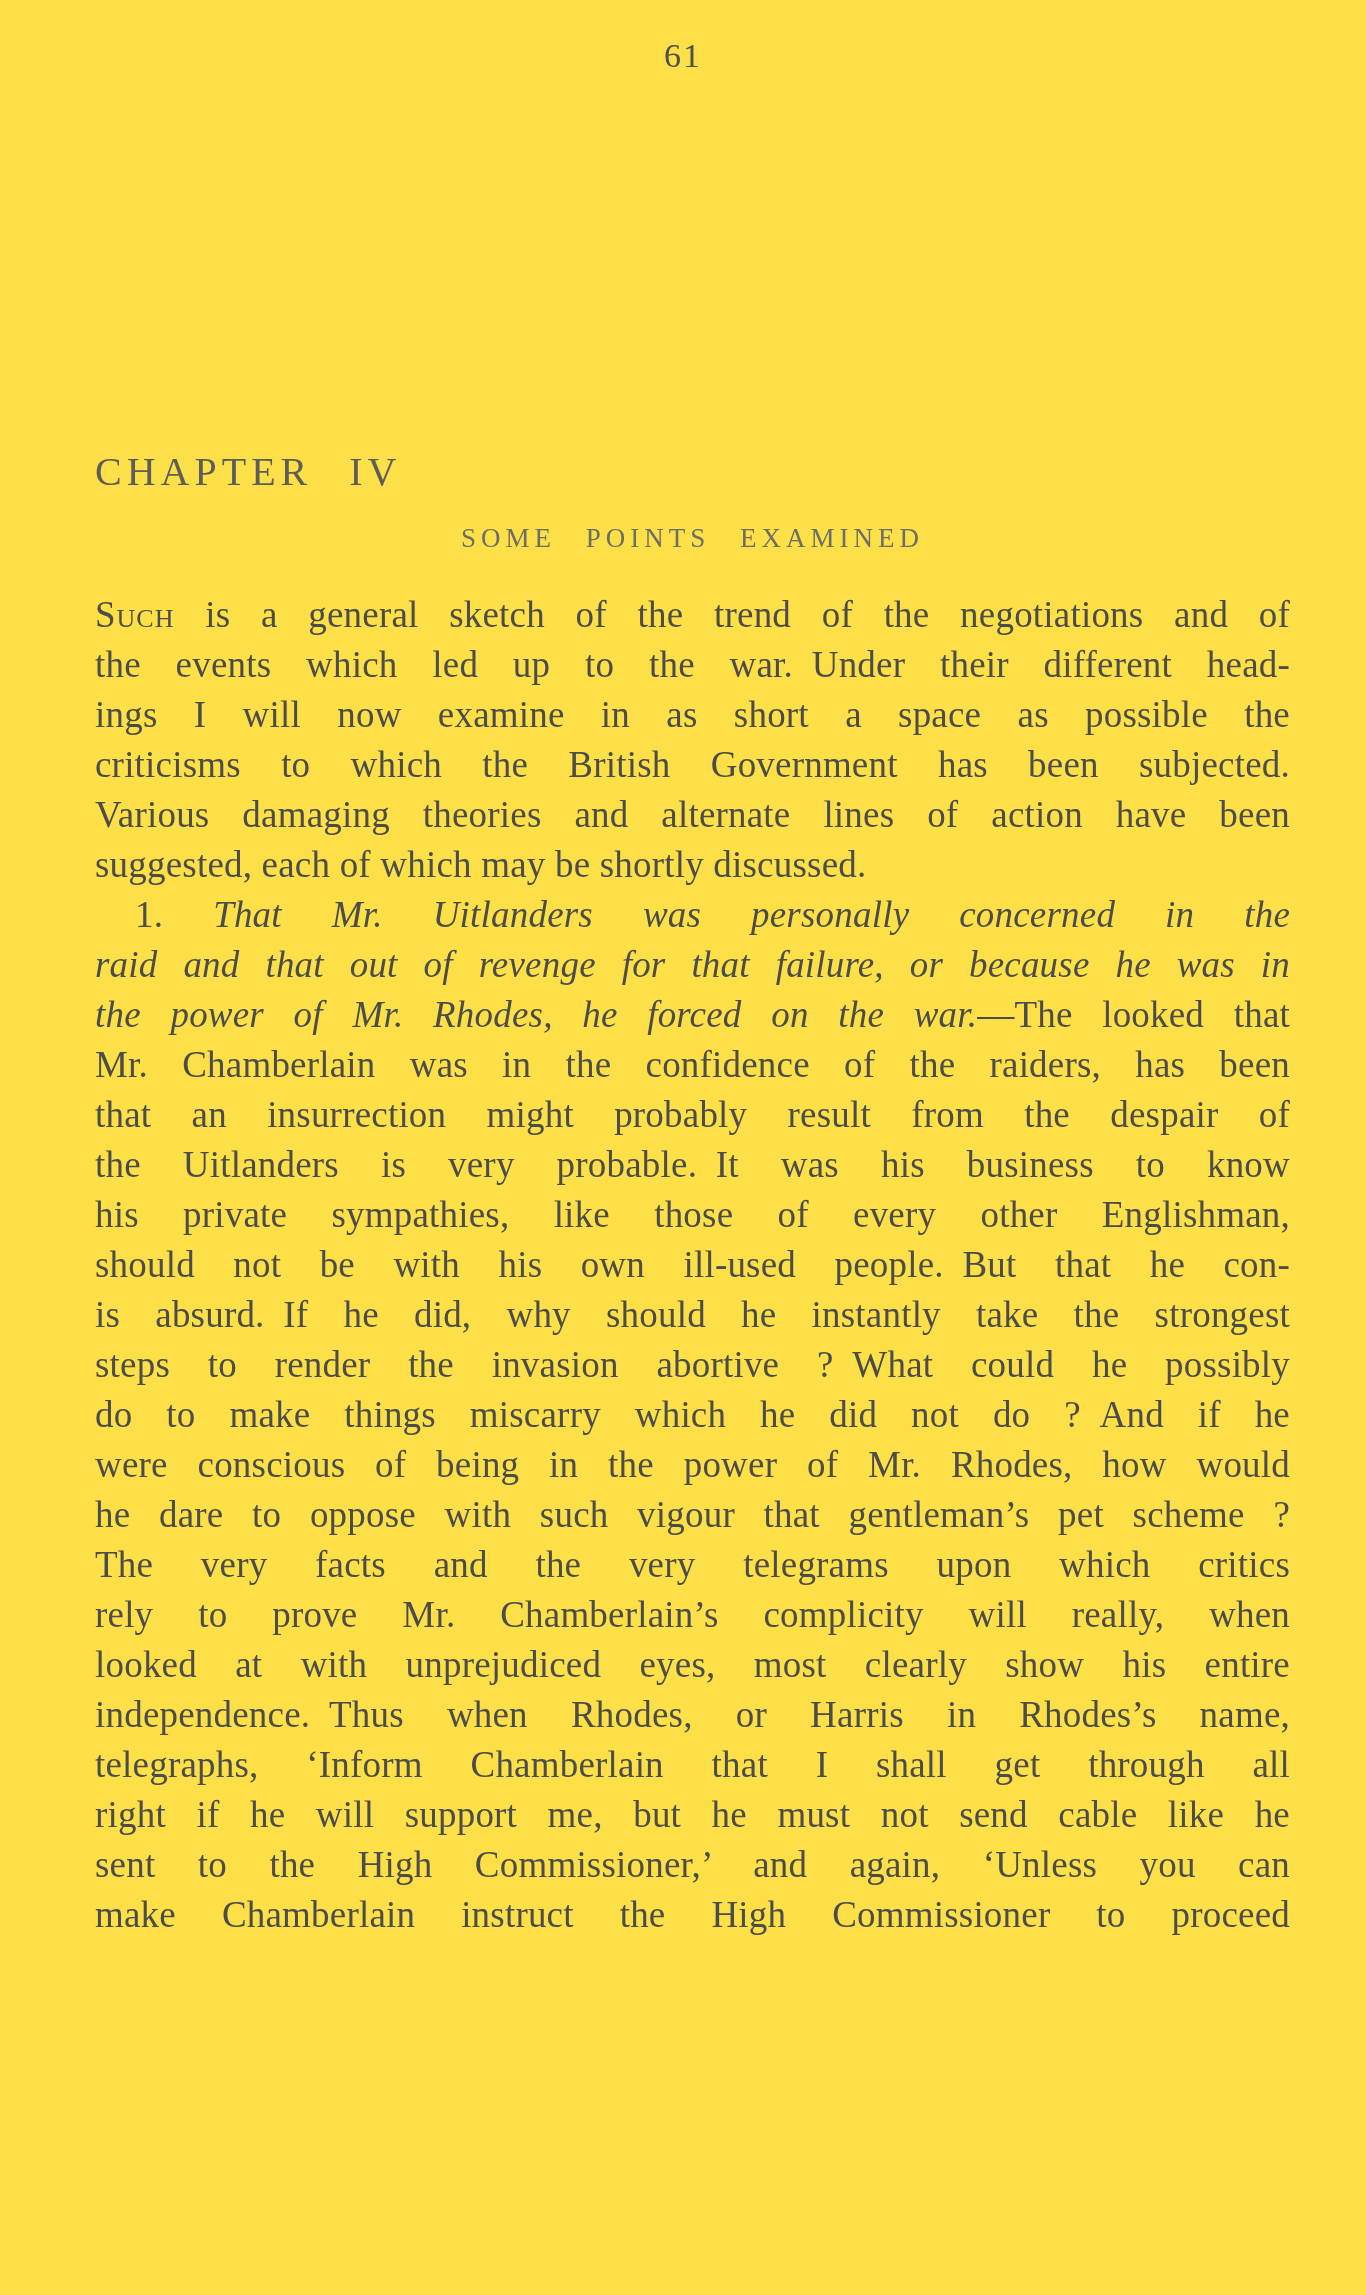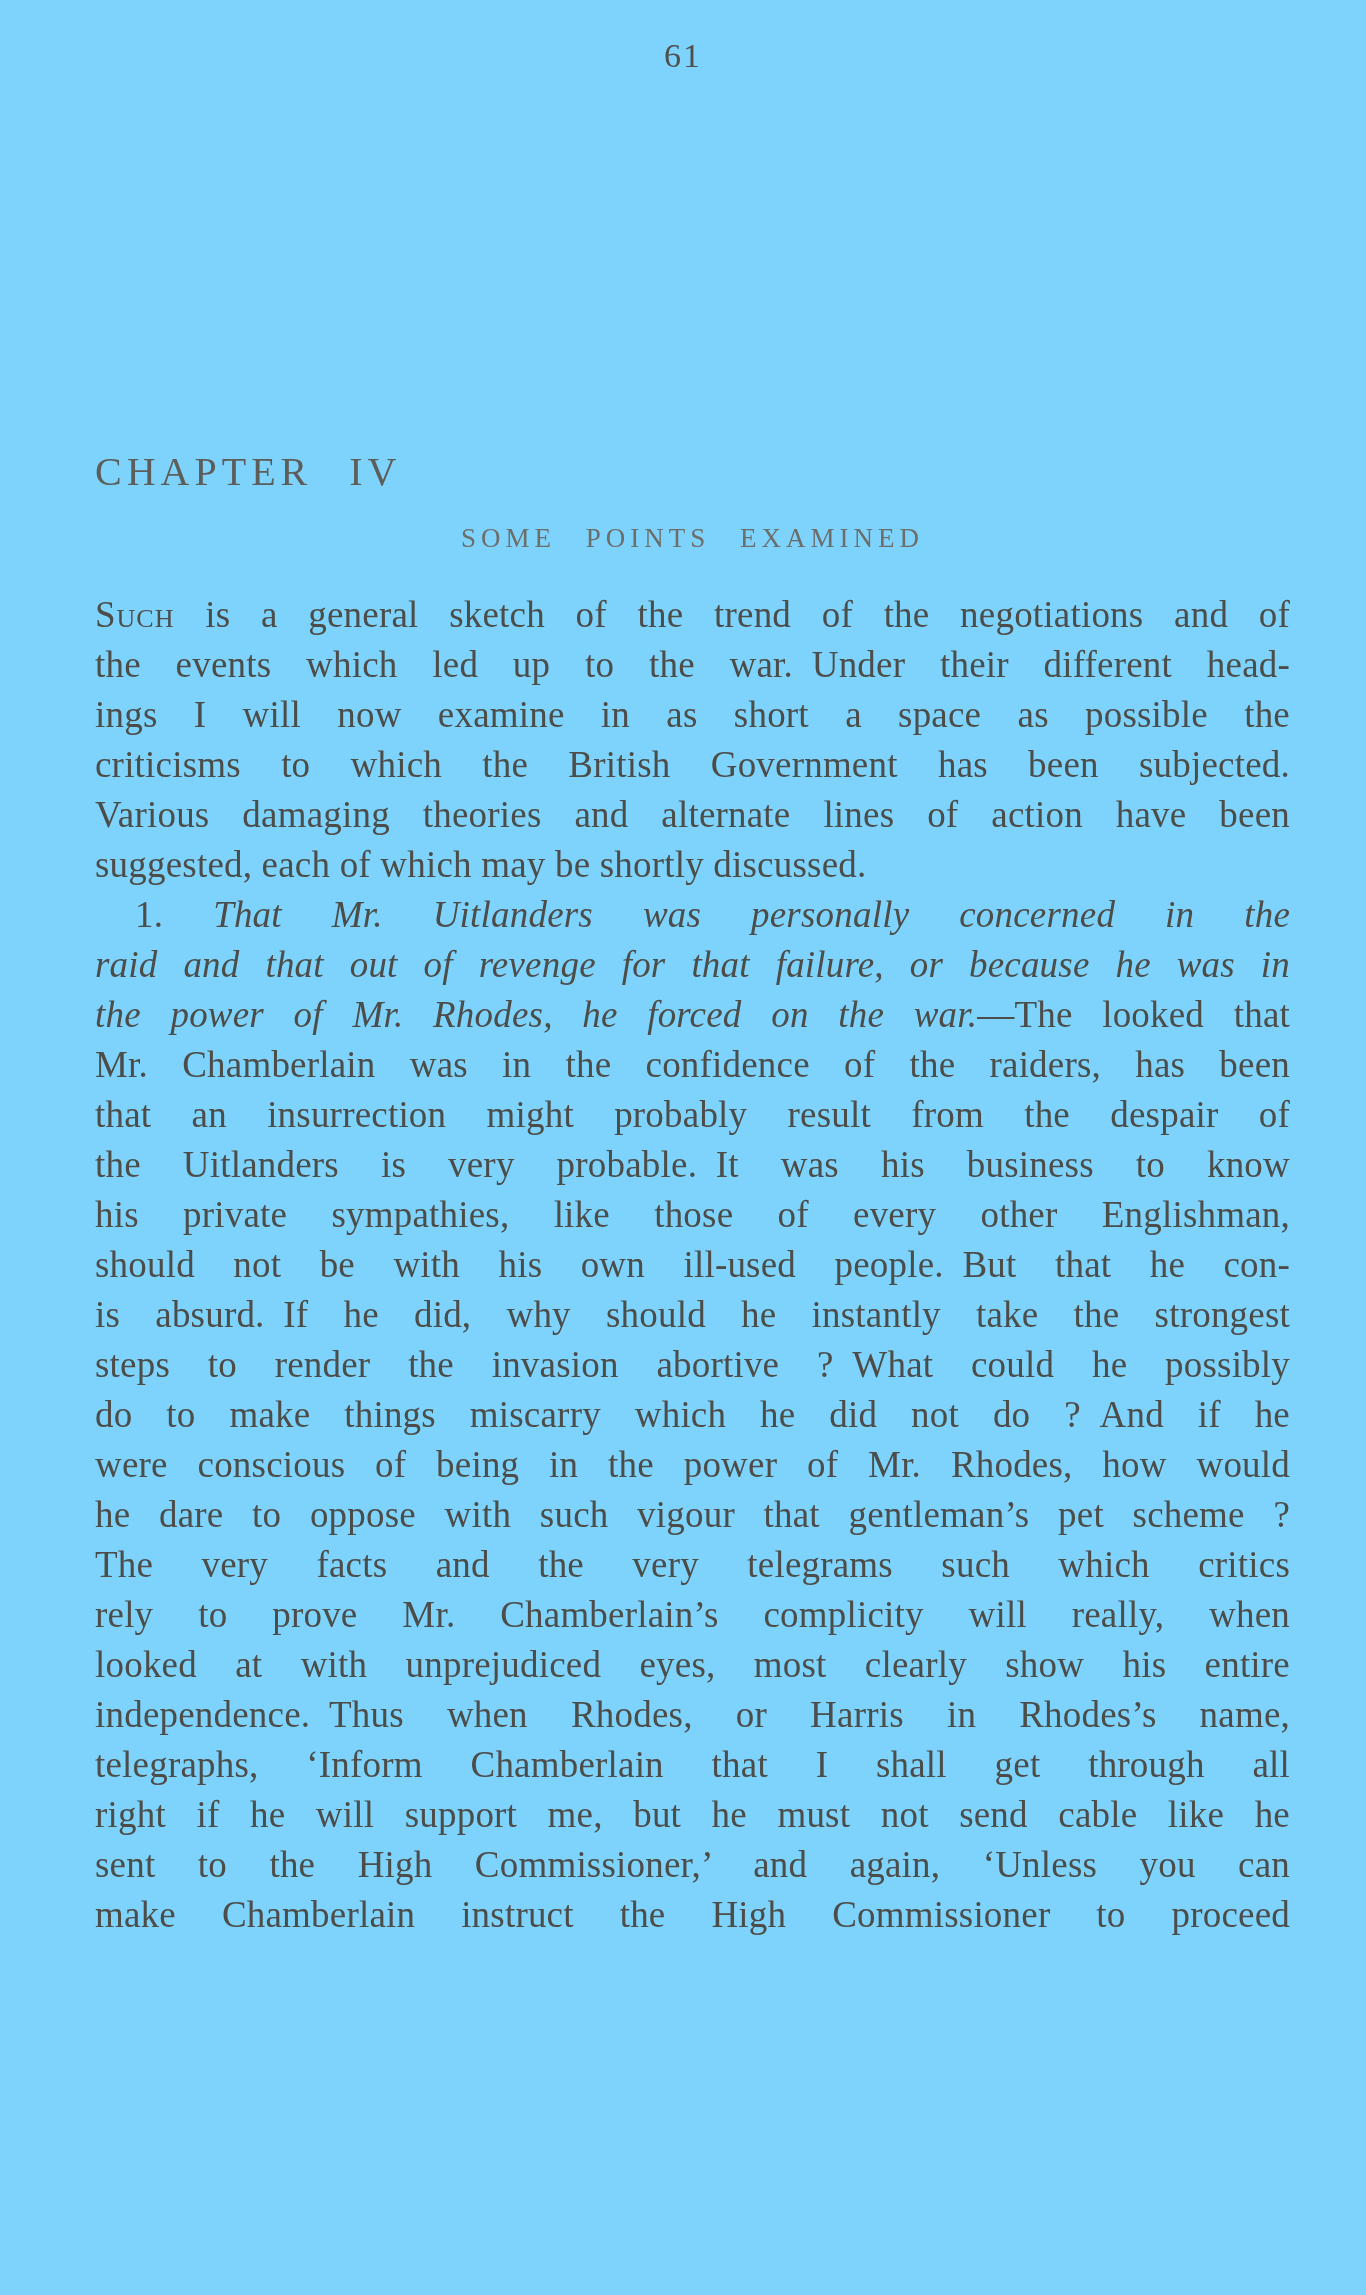--- a/index.html
+++ b/index.html
@@ -5,21 +5,21 @@
   html, body {
     margin: 0;
     padding: 0;
     background: #e8e8e8;
   }
   .scan-page {
     position: relative;
     width: 1366px;
     height: 2295px;
     margin: 0 auto;
-    background: #7dd3fc;
+    background: #fde047;
     overflow: hidden;
     color: #4c4c49;
     font-family: "Liberation Serif", "DejaVu Serif", serif;
   }
   .folio {
     margin-top: 36px;
     text-align: center;
     font-size: 34px;
     letter-spacing: 2px;
     color: #4f4f4c;
@@ -96,21 +96,21 @@
         <div class="line"><span class="r">Mr. Chamberlain was in the confidence of the raiders, has been</span></div>
         <div class="line"><span class="r">that an insurrection might probably result from the despair of</span></div>
         <div class="line"><span class="r">the Uitlanders is very probable. It was his business to know</span></div>
         <div class="line"><span class="r">his private sympathies, like those of every other Englishman,</span></div>
         <div class="line"><span class="r">should not be with his own ill-used people. But that he con-</span></div>
         <div class="line"><span class="r">is absurd. If he did, why should he instantly take the strongest</span></div>
         <div class="line"><span class="r">steps to render the invasion abortive&nbsp;? What could he possibly</span></div>
         <div class="line"><span class="r">do to make things miscarry which he did not do&nbsp;? And if he</span></div>
         <div class="line"><span class="r">were conscious of being in the power of Mr. Rhodes, how would</span></div>
         <div class="line"><span class="r">he dare to oppose with such vigour that gentleman’s pet scheme&nbsp;?</span></div>
-        <div class="line"><span class="r">The very facts and the very telegrams such which critics</span></div>
+        <div class="line"><span class="r">The very facts and the very telegrams upon which critics</span></div>
         <div class="line"><span class="r">rely to prove Mr. Chamberlain’s complicity will really, when</span></div>
         <div class="line"><span class="r">looked at with unprejudiced eyes, most clearly show his entire</span></div>
         <div class="line"><span class="r">independence. Thus when Rhodes, or Harris in Rhodes’s name,</span></div>
         <div class="line"><span class="r">telegraphs, ‘Inform Cham­berlain that I shall get through all</span></div>
         <div class="line"><span class="r">right if he will support me, but he must not send cable like he</span></div>
         <div class="line"><span class="r">sent to the High Commissioner,’ and again, ‘Unless you can</span></div>
         <div class="line"><span class="r">make Chamberlain instruct the High Commissioner to proceed</span></div>
       </div>
   </div>
 </div>

